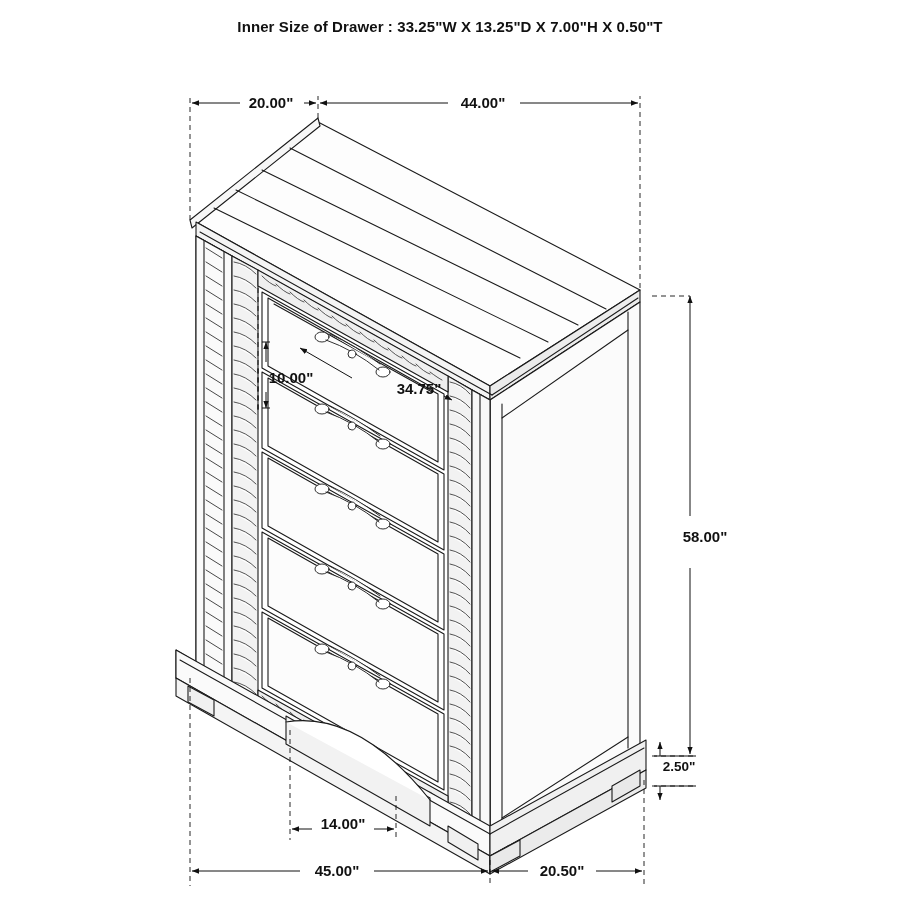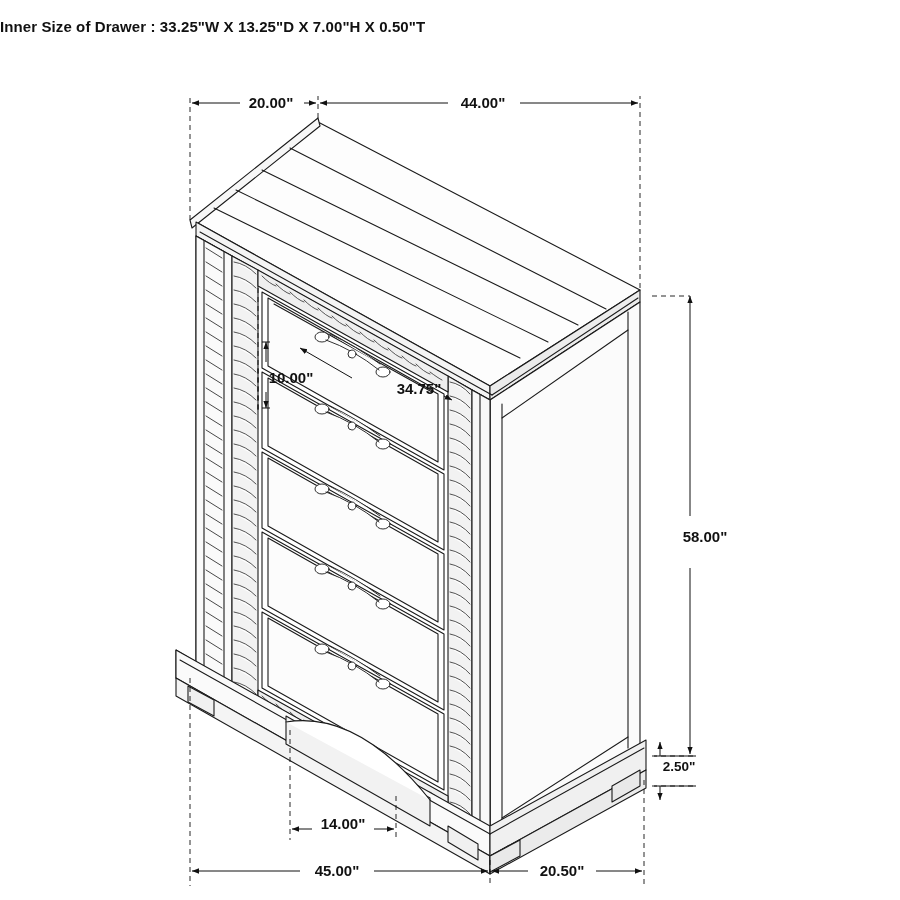--- a/index.html
+++ b/index.html
@@ -18,21 +18,21 @@
   #stage {
     position: relative;
     width: 900px;
     height: 900px;
   }
   #title {
     position: absolute;
     top: 18px;
     left: 0;
     width: 900px;
-    text-align: left;
+    text-align: center;
     font-size: 15px;
     font-weight: bold;
     letter-spacing: 0.1px;
     color: #111111;
   }
   svg.layer {
     position: absolute;
     top: 0;
     left: 0;
     width: 900px;

